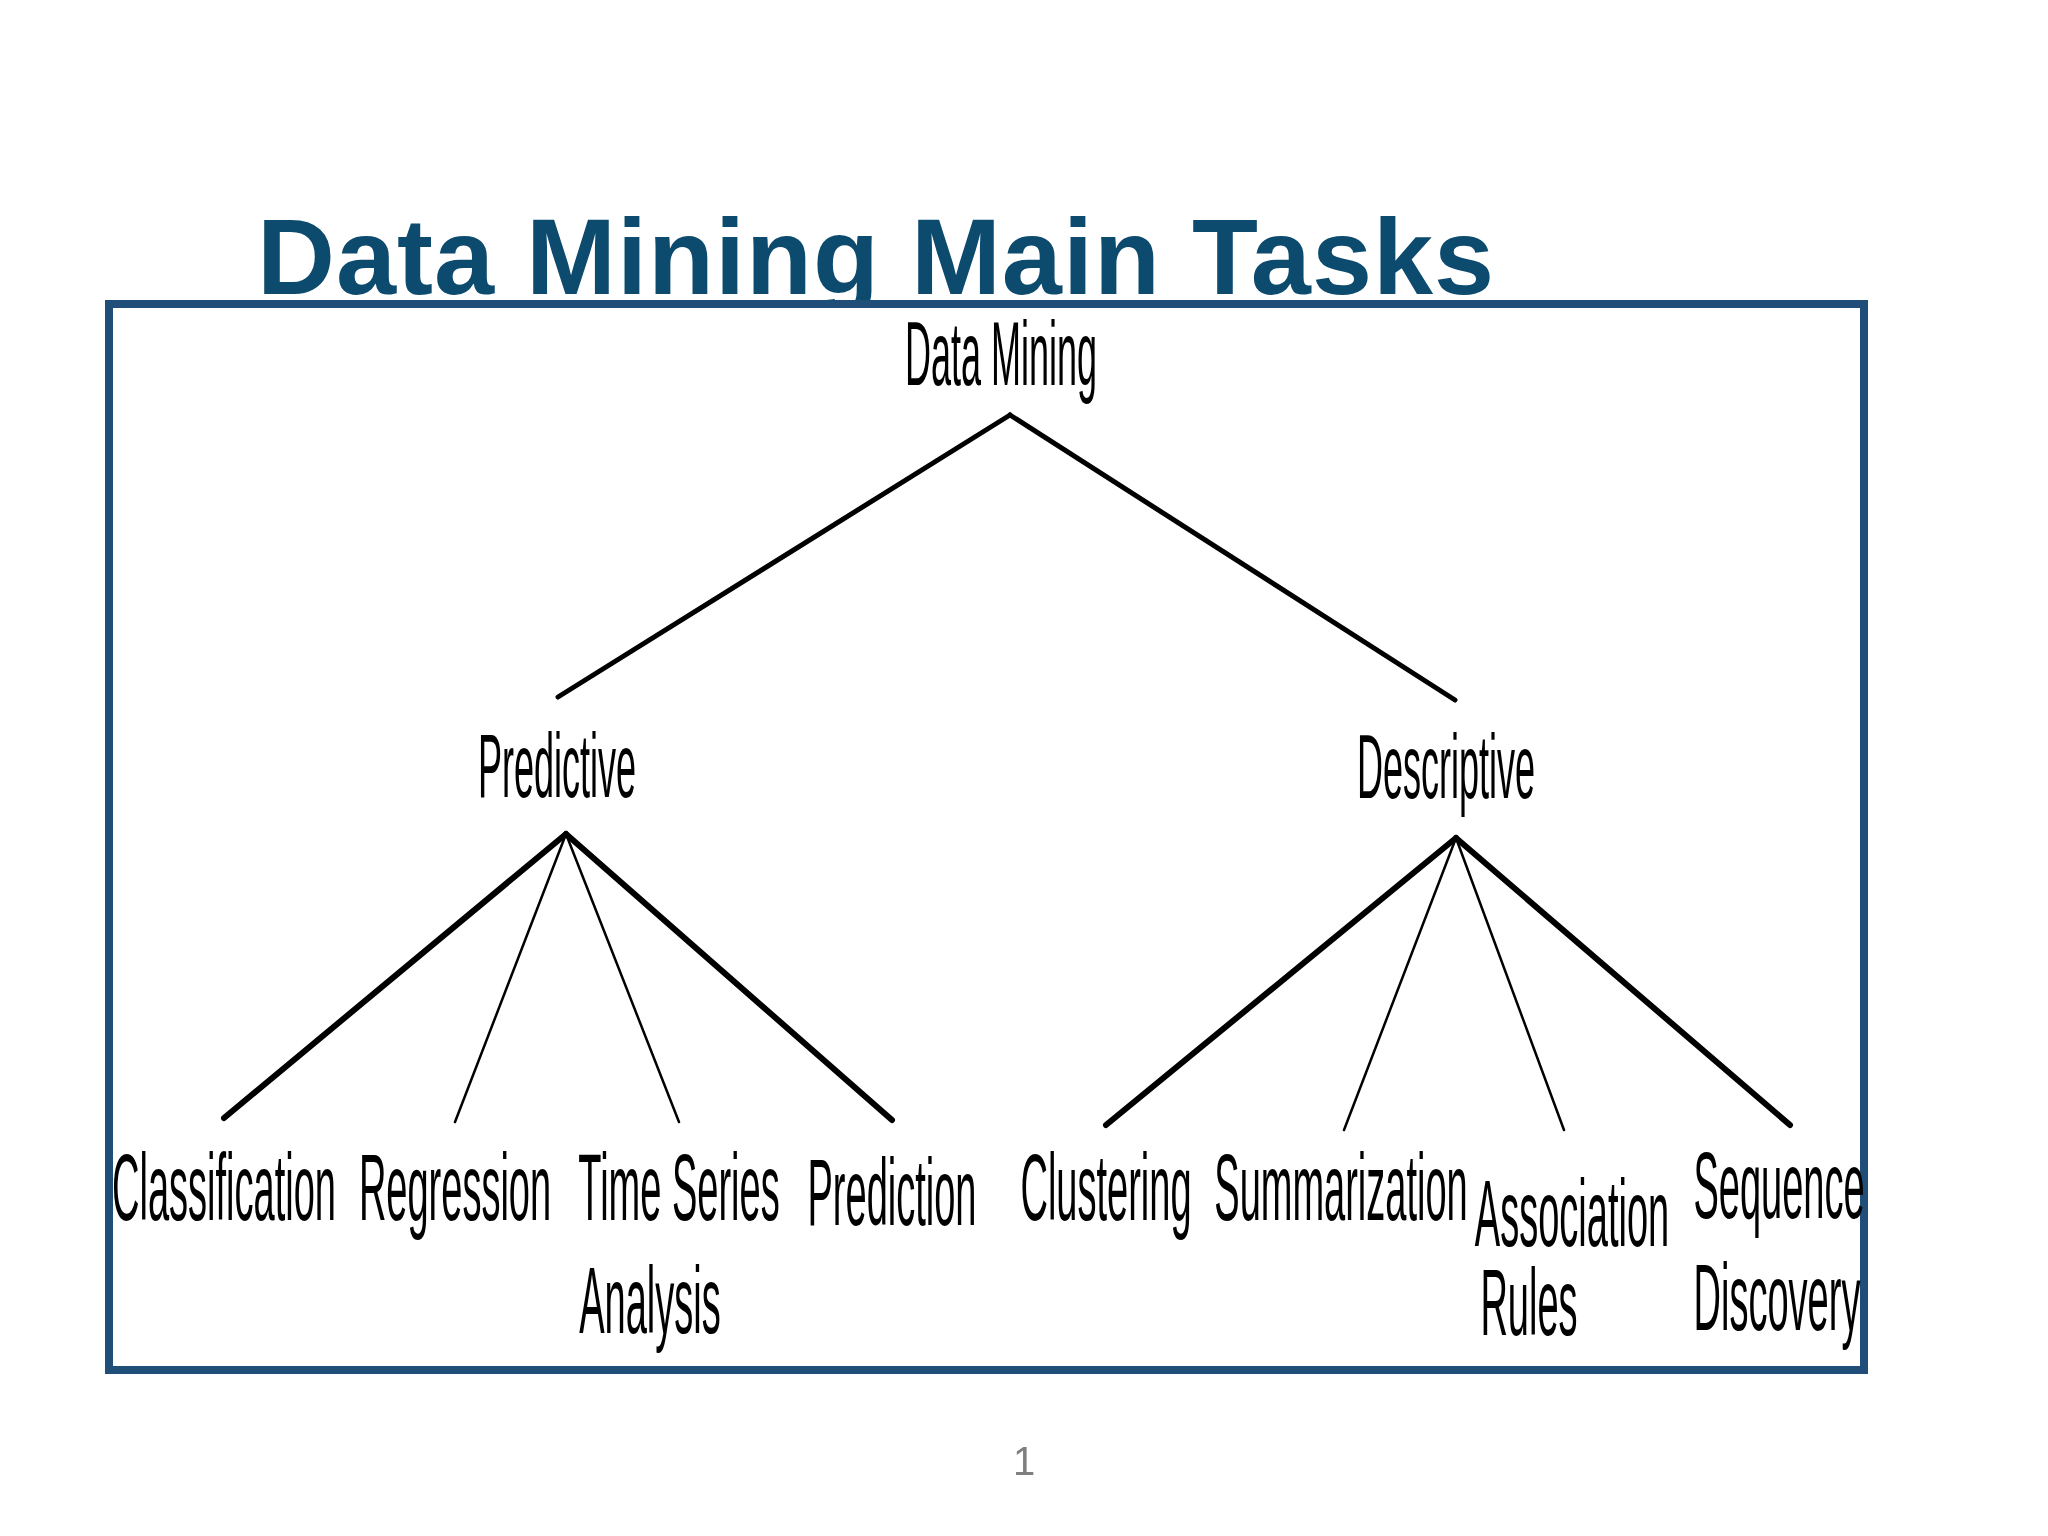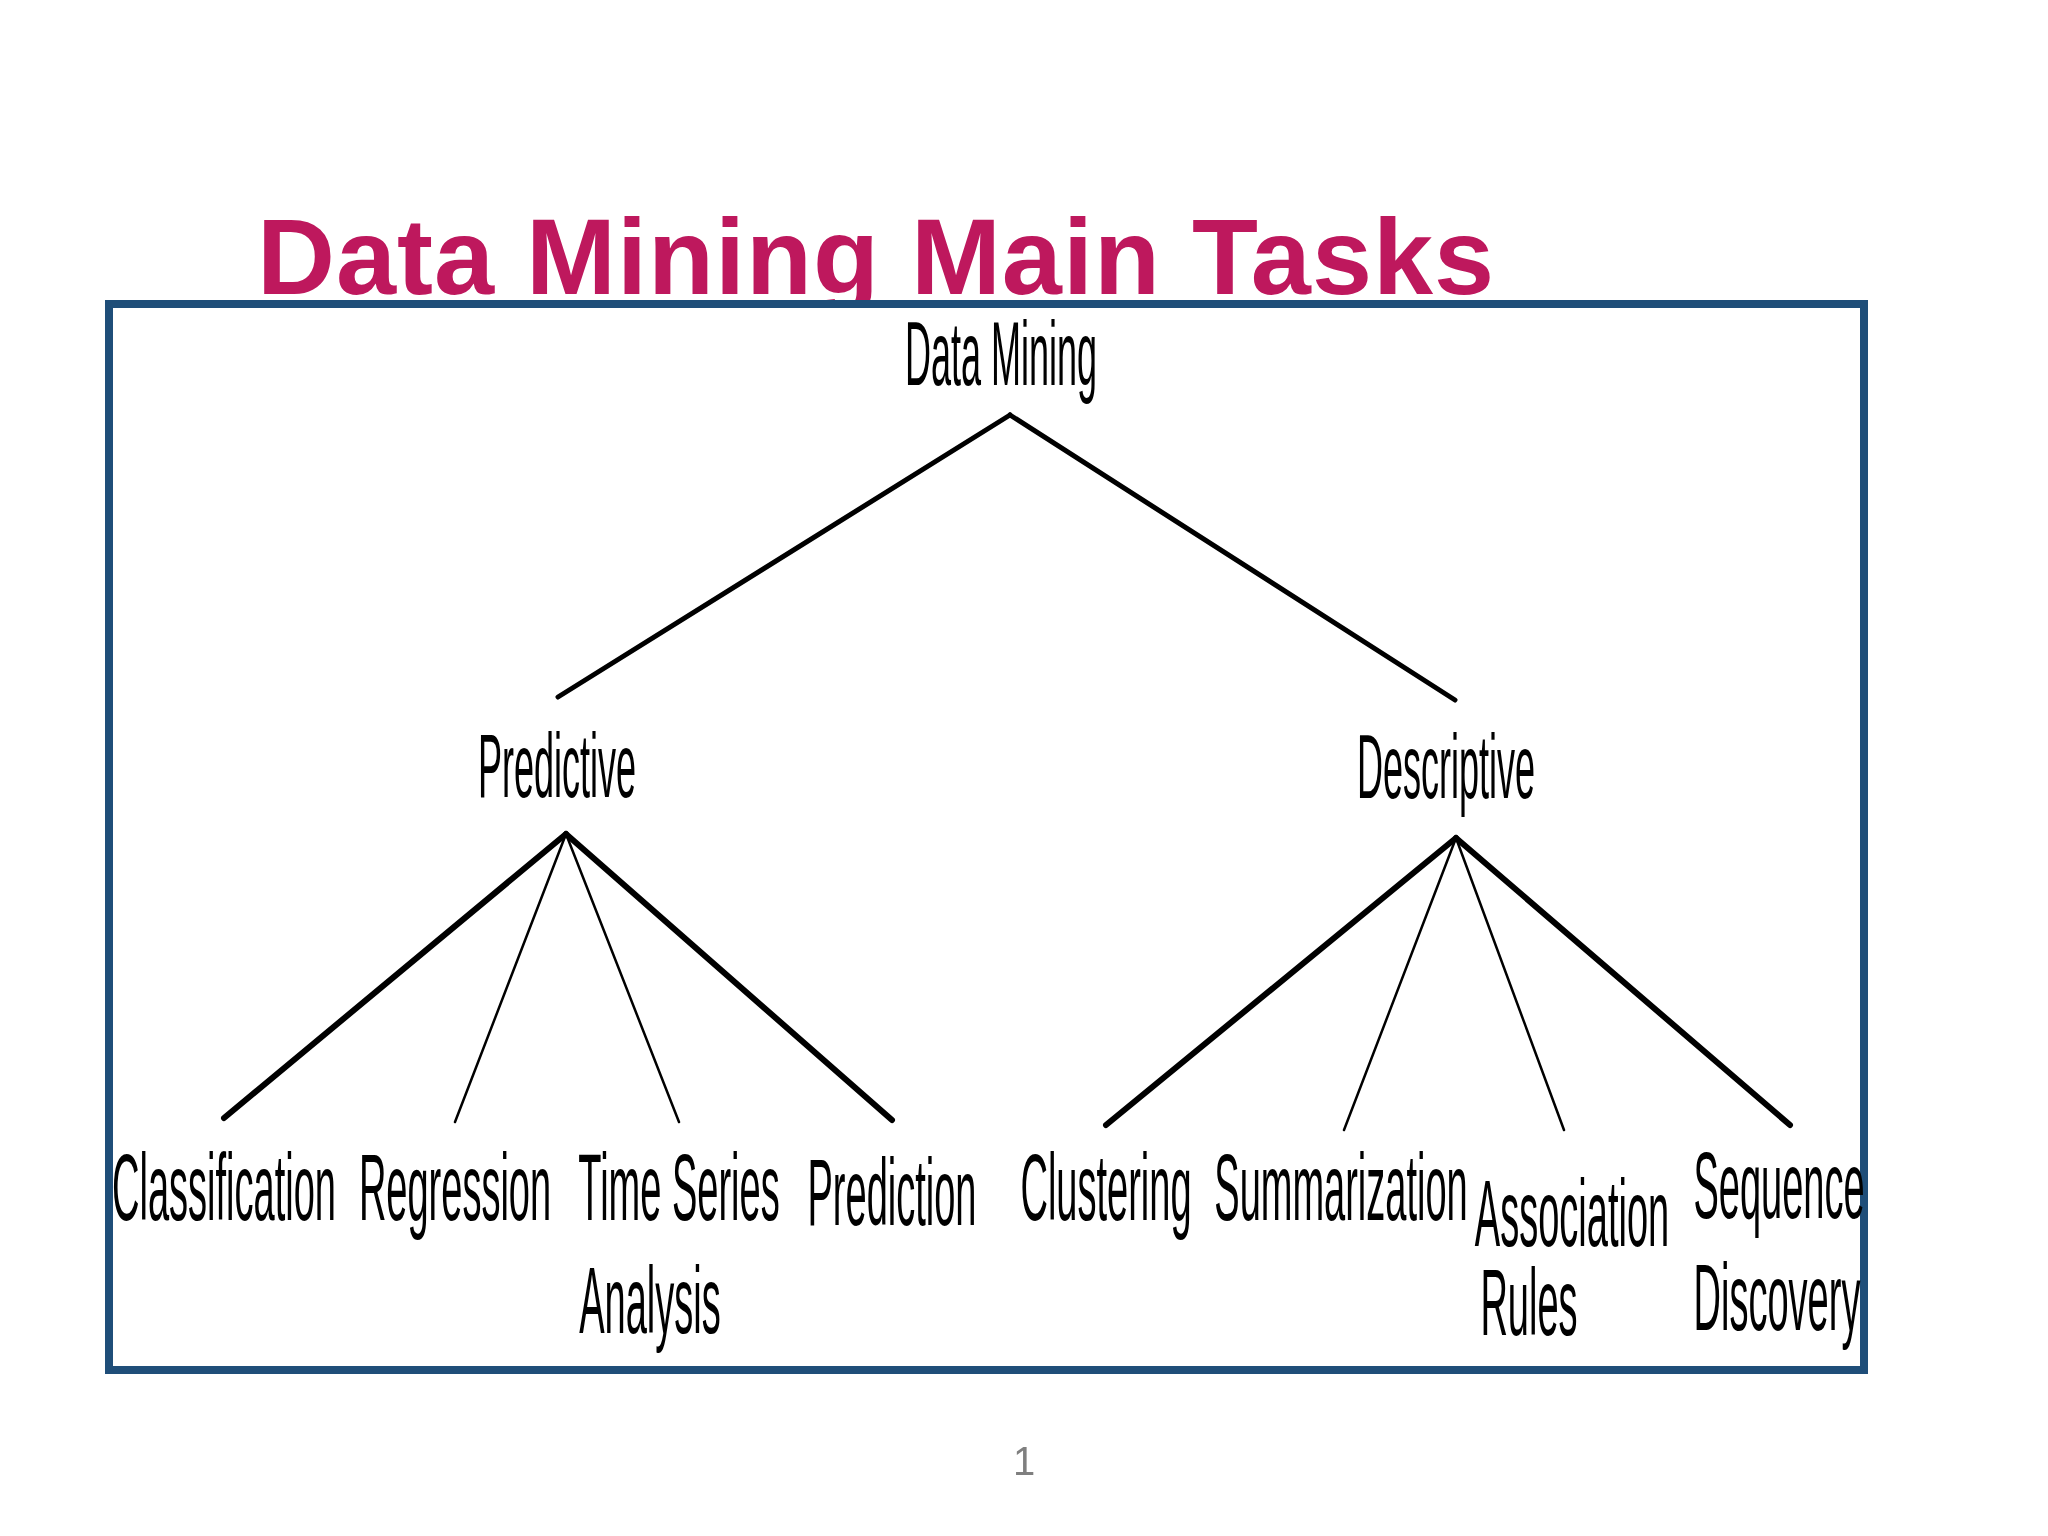--- a/index.html
+++ b/index.html
@@ -6,21 +6,21 @@
   body{
     position:relative;
     width:2048px;height:1536px;
     font-family:"Liberation Sans",sans-serif;
     overflow:hidden;
   }
   .slide-title{
     position:absolute;top:131px;left:0;width:1752px;
     text-align:center;
     font-size:108px;line-height:1;
-    color:#be185d;
+    color:#0c4a6e;
     letter-spacing:1px;
     white-space:nowrap;
   }
   .frame{
     position:absolute;
     left:105px;top:300px;
     width:1747px;height:1058px;
     border:8px solid #1F4E79;
     background:#ffffff;
   }

